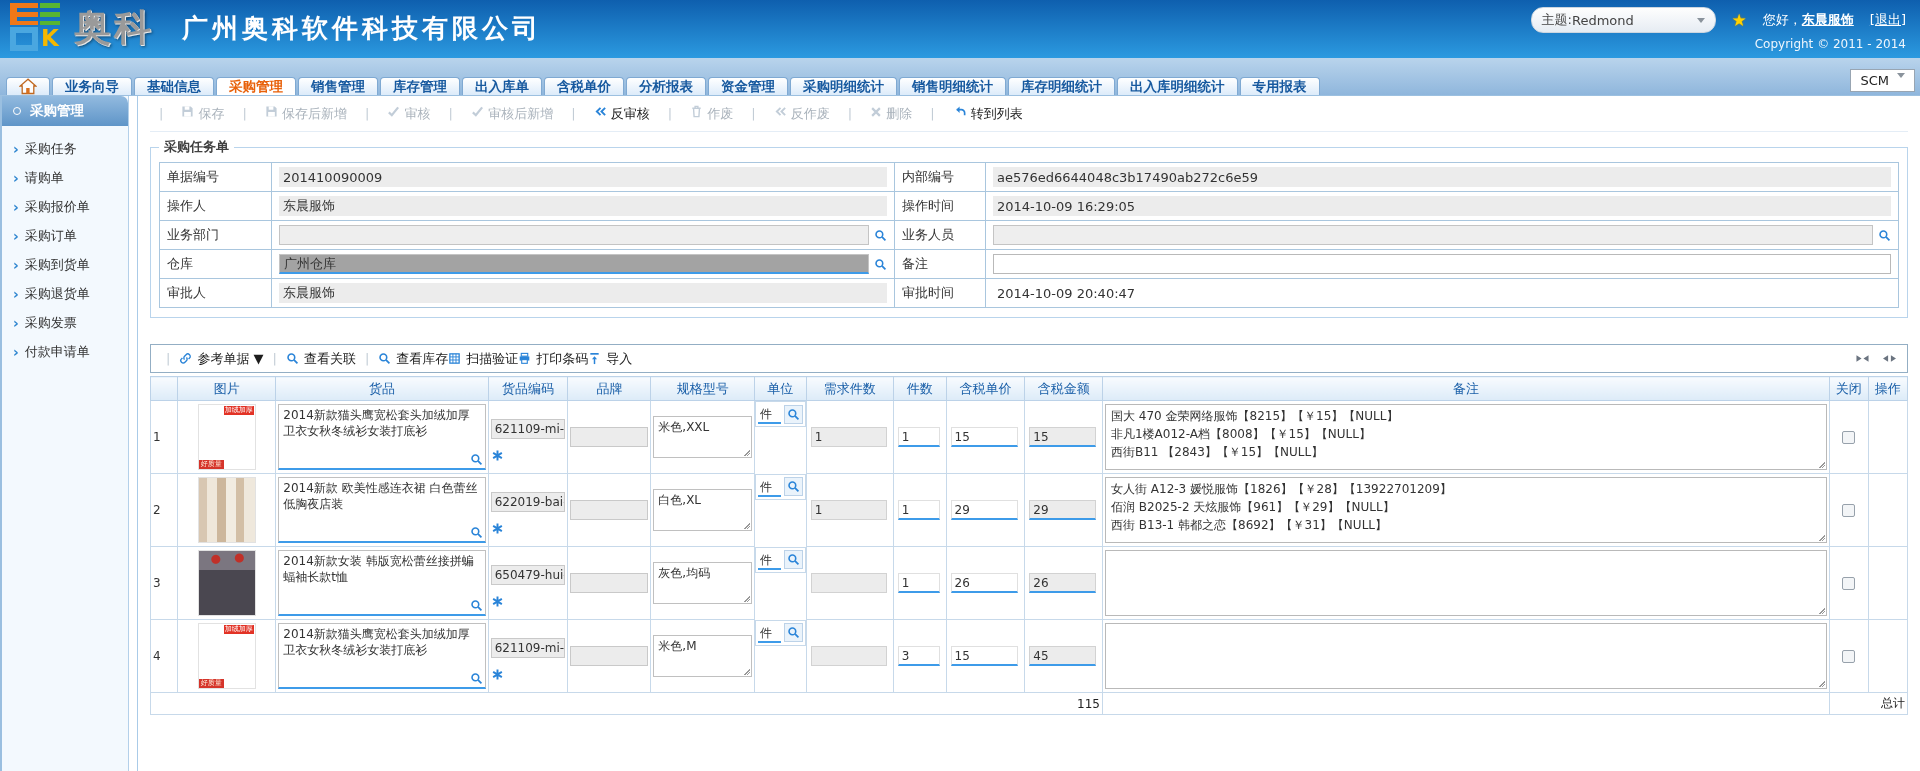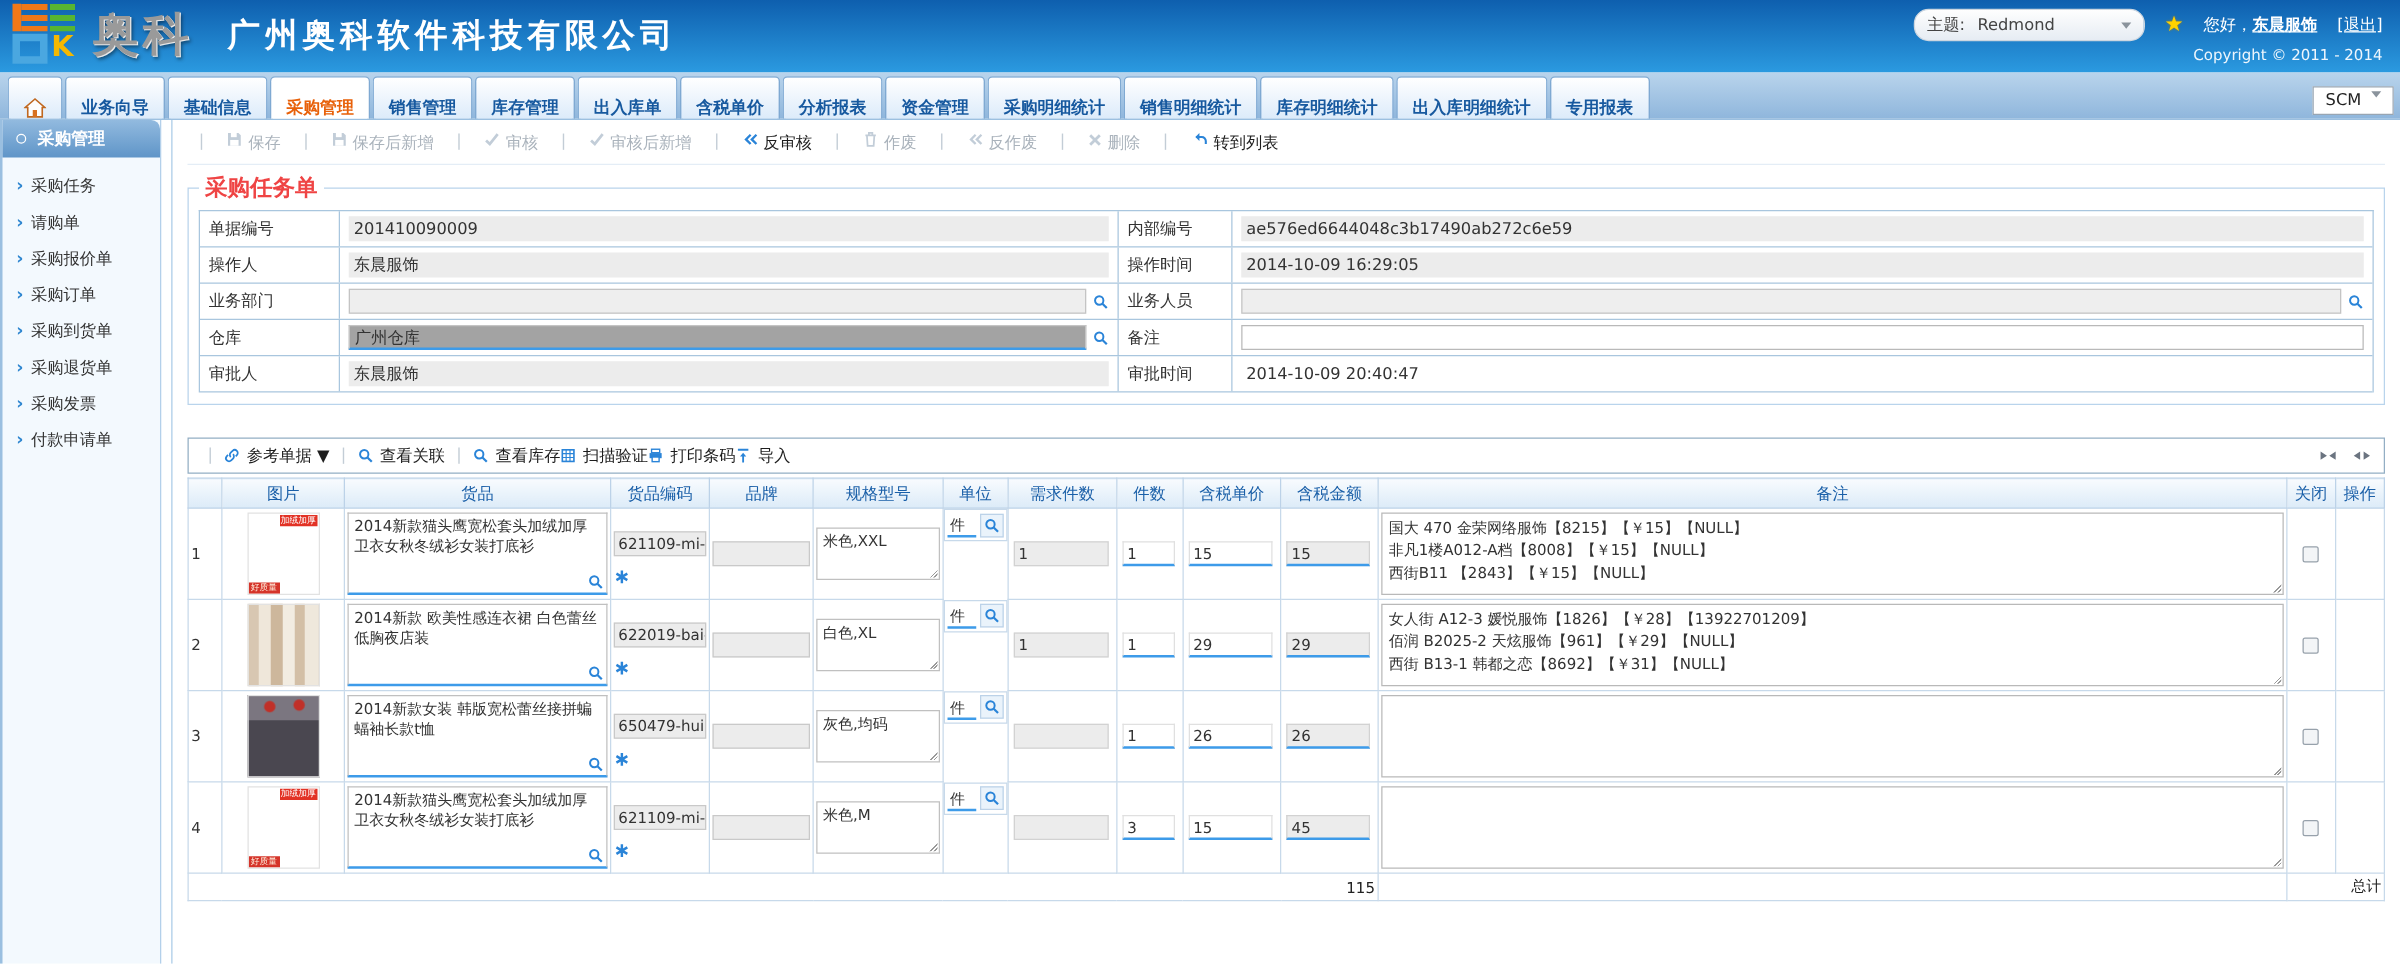--- a/index.html
+++ b/index.html
@@ -11,31 +11,31 @@
   header{height:58px;background:linear-gradient(#0e5fae,#2b9ae0);position:relative;color:#fff}
   .logo-wrap{display:flex;align-items:center;padding:3px 0 0 10px}
   .logo-mark{width:54px;height:50px;display:grid;grid-template-columns:28px 20px;grid-template-rows:22px 24px;gap:2px;margin-right:10px}
   .lm1{background:repeating-linear-gradient(#f07818 0 5px,rgba(0,0,0,0) 5px 9px);border-left:7px solid #f07818}
   .lm2{background:repeating-linear-gradient(#58b531 0 5px,rgba(0,0,0,0) 5px 9px)}
   .lm3{border:6px solid #4aa7e0}
   .lm4{color:#f5b800;font-weight:bold;font-size:23px;line-height:22px;text-align:center}
   .logo-cn{font-size:37px;font-weight:bold;color:#9a9a9a;text-shadow:1px 1px 0 #e8e8e8,2px 2px 3px rgba(0,0,0,.45);letter-spacing:3px}
   .company{font-size:26px;color:#fff;margin-left:28px;letter-spacing:4px;font-weight:700}
   .header-right{position:absolute;top:7px;right:14px;display:flex;align-items:center;gap:16px;font-size:13px}
-  .theme-select{background:linear-gradient(#fefefe,#e6ecf3);color:#444;border:1px solid #ccd6e0;border-radius:12px;padding:3px 10px;display:flex;align-items:center;gap:10px;min-width:185px;cursor:pointer}
+  .theme-select{background:linear-gradient(#fefefe,#e6ecf3);color:#444;border:1px solid #ccd6e0;border-radius:12px;padding:3px 10px;display:flex;align-items:center;min-width:185px;cursor:pointer}
   .theme-select .tval{flex:1}
   .caret{width:0;height:0;border-left:4px solid rgba(0,0,0,0);border-right:4px solid rgba(0,0,0,0);border-top:5px solid #8a939c;display:inline-block}
   .star{color:#ffd200;font-size:17px;cursor:pointer;text-shadow:0 0 2px #b58900}
   .greet a{color:#fff;font-weight:bold;text-decoration:underline}
   .logout{color:#fff;text-decoration:underline}
   .copyright{position:absolute;right:14px;top:37px;font-size:12px;color:#eef6fd}
 
   
   nav{height:38px;background:linear-gradient(#b9d4ec,#8fb6dc);display:flex;align-items:flex-end;padding-left:6px;position:relative;border-bottom:1px solid #9cc0e0}
-  .home-tab,.tab{height:34px;display:flex;align-items:flex-end;background:linear-gradient(#ffffff,#dcebfa);border:1px solid #7fa9d2;border-bottom:none;border-radius:4px 4px 0 0;margin-right:2px;cursor:pointer}
+  .home-tab,.tab{height:18px;display:flex;align-items:flex-start;background:linear-gradient(#ffffff,#dcebfa);border:1px solid #7fa9d2;border-bottom:none;border-radius:4px 4px 0 0;margin-right:2px;cursor:pointer}
   .home-tab{width:44px;justify-content:center}
   .tab{padding:0 12px;font-weight:bold;color:#17599f;font-size:13.5px}
   .tab.active{color:#e8610a;background:#fff}
   .scm-select{position:absolute;right:5px;bottom:3px;background:#fff;border:1px solid #98a5b2;padding:3px 9px;font-size:13px;color:#222;display:flex;align-items:flex-start;gap:8px;cursor:pointer}
 
   
   .content{display:flex;height:675px}
   aside{width:129px;background:#f3f9fe;border-right:1px solid #b3d0ea;border-left:2px solid #9abfe0}
   .side-head{height:30px;background:linear-gradient(#92badf,#5f95c8);color:#fff;font-weight:bold;display:flex;align-items:center;gap:9px;padding-left:11px;border-radius:0 7px 0 0;font-size:13.5px}
   .side-head .dot{width:8px;height:8px;border:1.5px solid #fff;border-radius:50%}
@@ -52,21 +52,21 @@
   .tbwrap.sep .sep{display:inline}
   .tb-item{display:flex;align-items:center;gap:5px;cursor:pointer;font-size:13px}
   .tb-item.off{color:#aab3bc}
   .tb-item.off .ic{color:#c2cdd8}
   .tb-item.on{color:#1d1d1d}
   .tb-item.on .ic{color:#2a84d8}
   .ic{display:inline-flex;align-items:center}
 
   
   fieldset.form{margin-top:6px;border:1px solid #b9d4ec;padding:6px 8px 9px;background:#fff}
-  legend{font-weight:bold;color:#ef4444;padding:0 5px;font-size:18px}
+  legend{font-weight:bold;color:#404040;padding:0 5px;font-size:13px}
   .ftable{border:1px solid #a9c6de;border-bottom:none}
   .frow{display:flex;border-bottom:1px solid #a9c6de;height:29px;align-items:stretch}
   .fcell{display:flex;align-items:center;padding:0 7px}
   .lab{width:112px;border-right:1px solid #a9c6de;flex:0 0 112px}
   .lab2{width:92px;flex:0 0 92px;border-left:1px solid #a9c6de;border-right:1px solid #a9c6de}
   .val{gap:5px}
   .v1{flex:0 0 622px;width:622px}
   .v2{flex:1}
   .inp{height:20px;display:flex;align-items:center;padding:0 4px;font-size:13px;color:#333;flex:1;overflow:hidden;white-space:nowrap}
   .val.ro .inp{background:#ececec}

